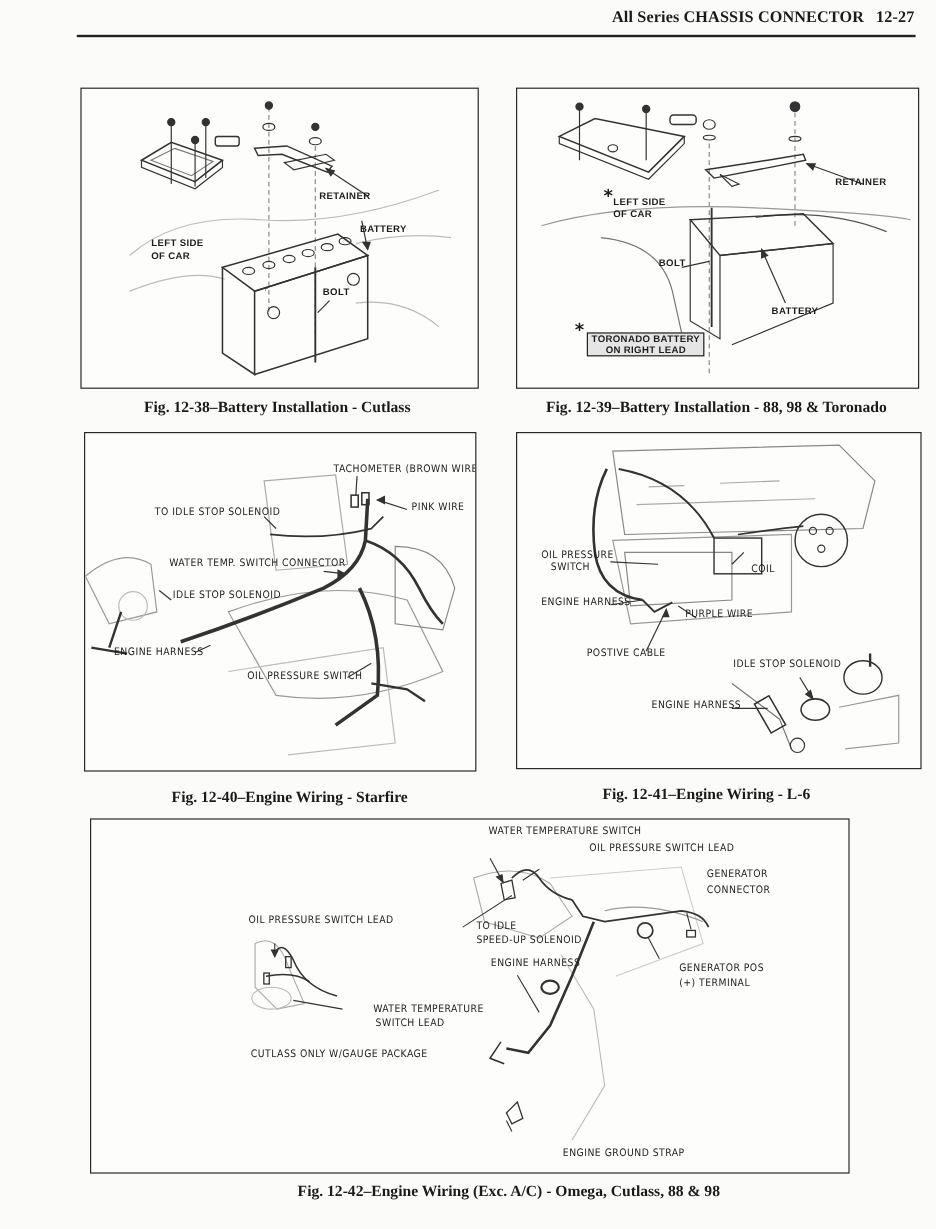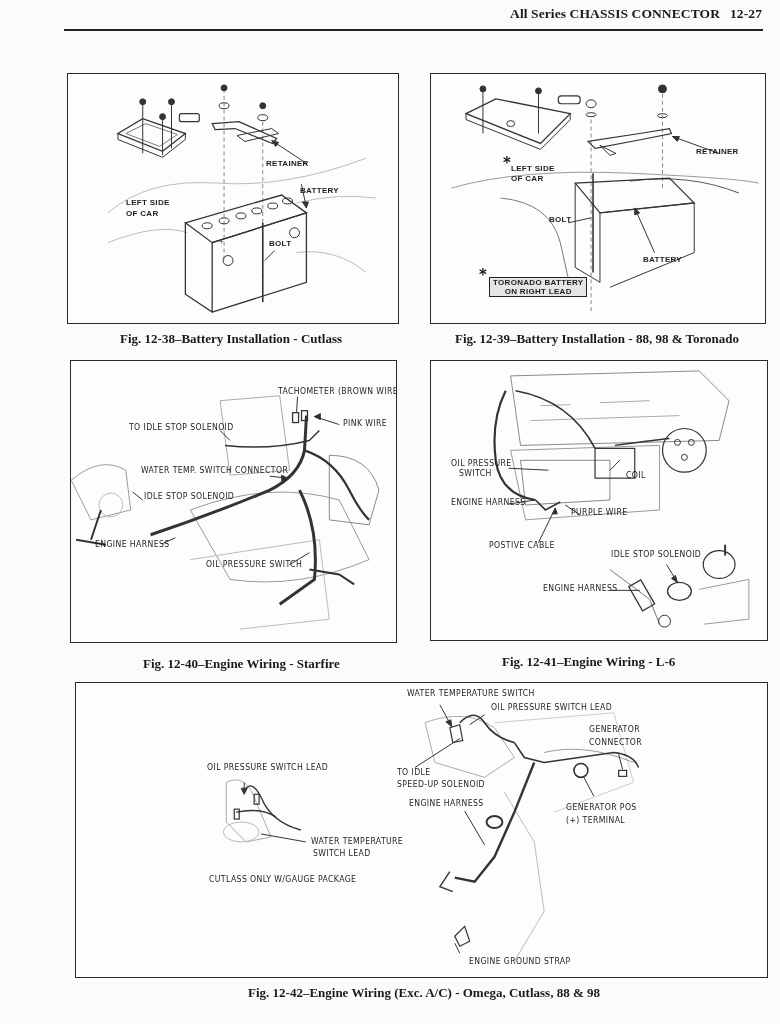--- a/index.html
+++ b/index.html
@@ -209,21 +209,21 @@
   <div class="lbl" style="left:28px; top:108px;">SWITCH</div>
   <div class="lbl" style="left:195px; top:110px;">COIL</div>
   <div class="lbl" style="left:20px; top:137px;">ENGINE HARNESS</div>
   <div class="lbl" style="left:140px; top:147px;">PURPLE WIRE</div>
   <div class="lbl" style="left:58px; top:180px;">POSTIVE CABLE</div>
   <div class="lbl" style="left:180px; top:189px;">IDLE STOP SOLENOID</div>
   <div class="lbl" style="left:112px; top:223px;">ENGINE HARNESS</div>
 </div>
 <div class="cap" style="left:502px; top:654px;">Fig. 12-41–Engine Wiring - L-6</div>
 
-<div class="frame" style="left:75px; top:682px; width:693px; height:296px;">
+<div class="frame" style="left:75px; top:682px; width:633px; height:296px;">
   <svg viewBox="0 0 693 296" fill="none" stroke="#333" stroke-width="1">
 
     <path d="M150 100 Q170 90 180 120 L195 155 L170 160 L150 140 Z" stroke="#aaa"></path>
     <ellipse cx="165" cy="150" rx="18" ry="10" stroke="#bbb"></ellipse>
     <path d="M167 110 Q175 95 185 115 Q195 140 225 148" stroke-width="1.4"></path>
     <path d="M160 130 Q185 125 200 135" stroke-width="1.4"></path>
     <rect x="158" y="127" width="5" height="10" stroke-width="1.2"></rect>
     <rect x="178" y="112" width="5" height="10" stroke-width="1.2"></rect>
     <line x1="168" y1="100" x2="168" y2="112"></line>
       <path d="M168 112 L165 106 L171 106 Z" fill="#333"></path>

